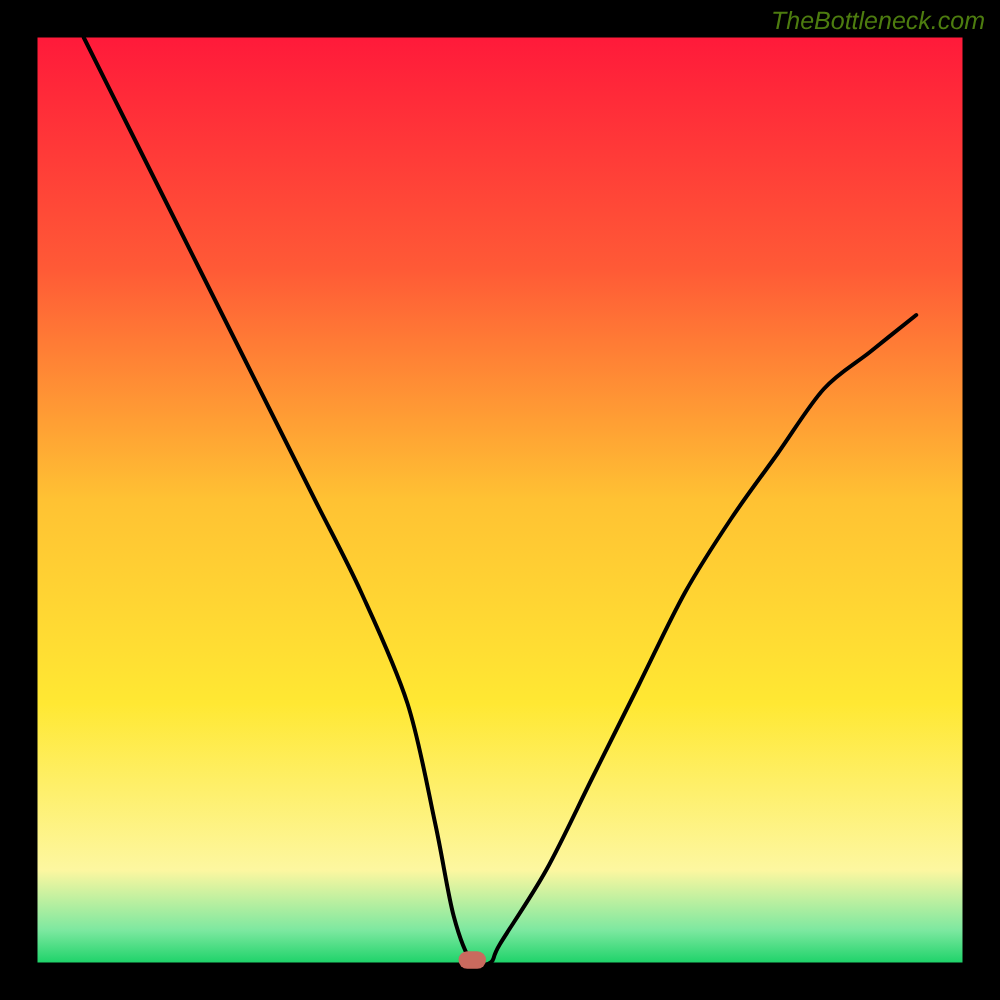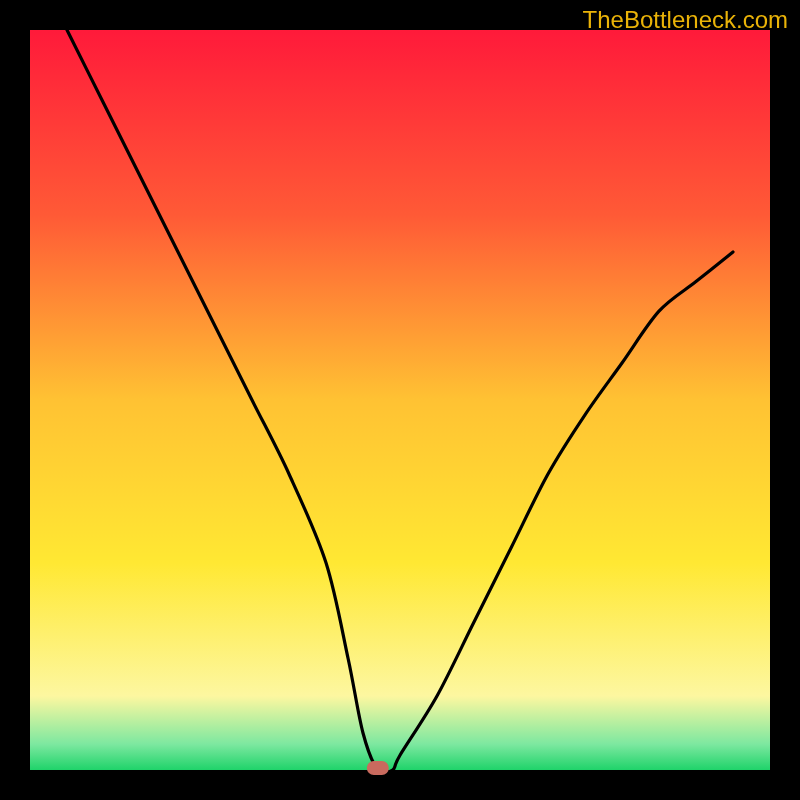--- a/index.html
+++ b/index.html
@@ -16,24 +16,25 @@
     position: absolute;
     left: 0;
     top: 0;
     width: 800px;
     height: 800px;
   }
   .watermark {
     position: absolute;
     right: 12px;
     top: 6px;
-    color: #eab308;
-    font-size: 24px;
+    color: #4d7c0f;
+    font-size: 20px;
     font-weight: 500;
     z-index: 5;
+    font-style: italic;
   }
   svg { display: block; }
 </style>
 </head>
 <body>
 
 <div class="frame">
   <svg id="chart-svg" width="800" height="800" viewBox="0 0 800 800">
       <defs>
         <linearGradient id="bg-grad" x1="0" y1="0" x2="0" y2="1">

